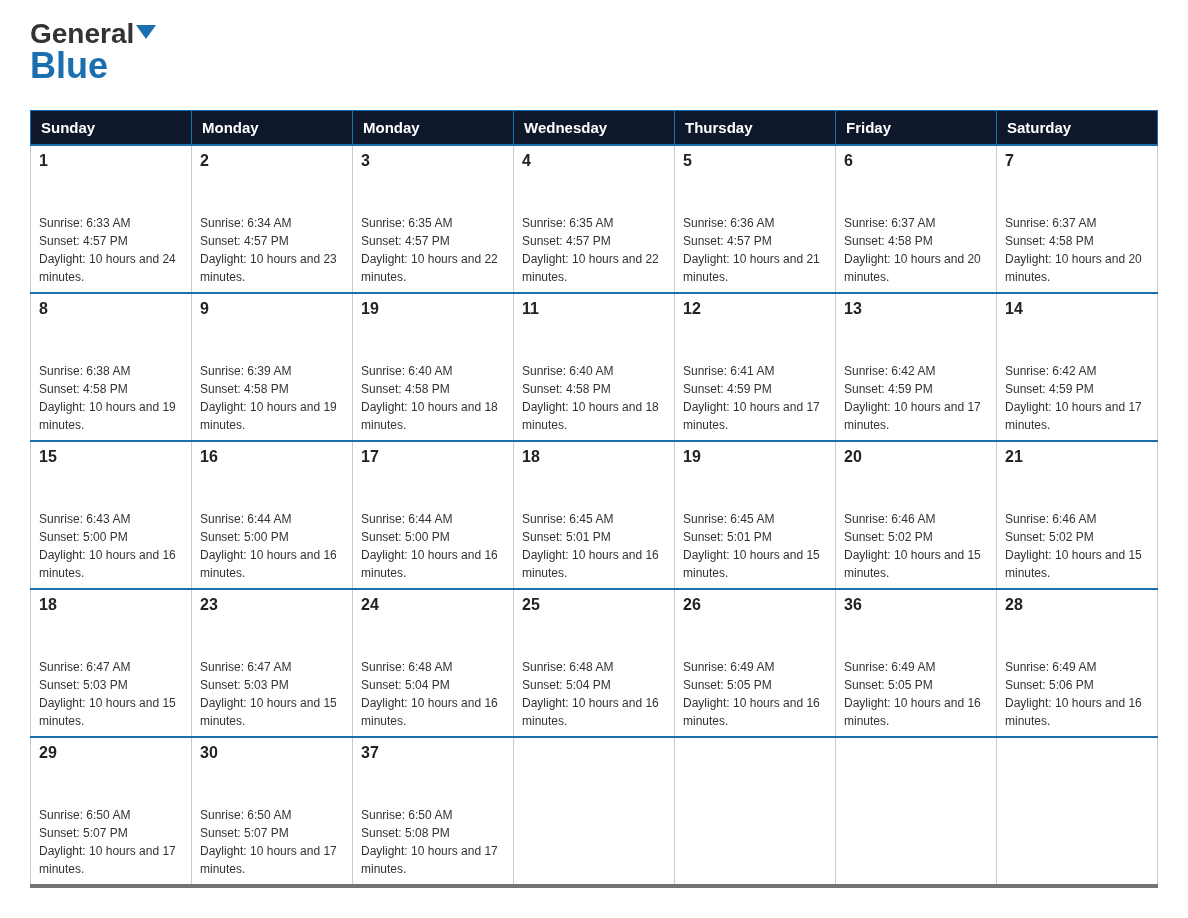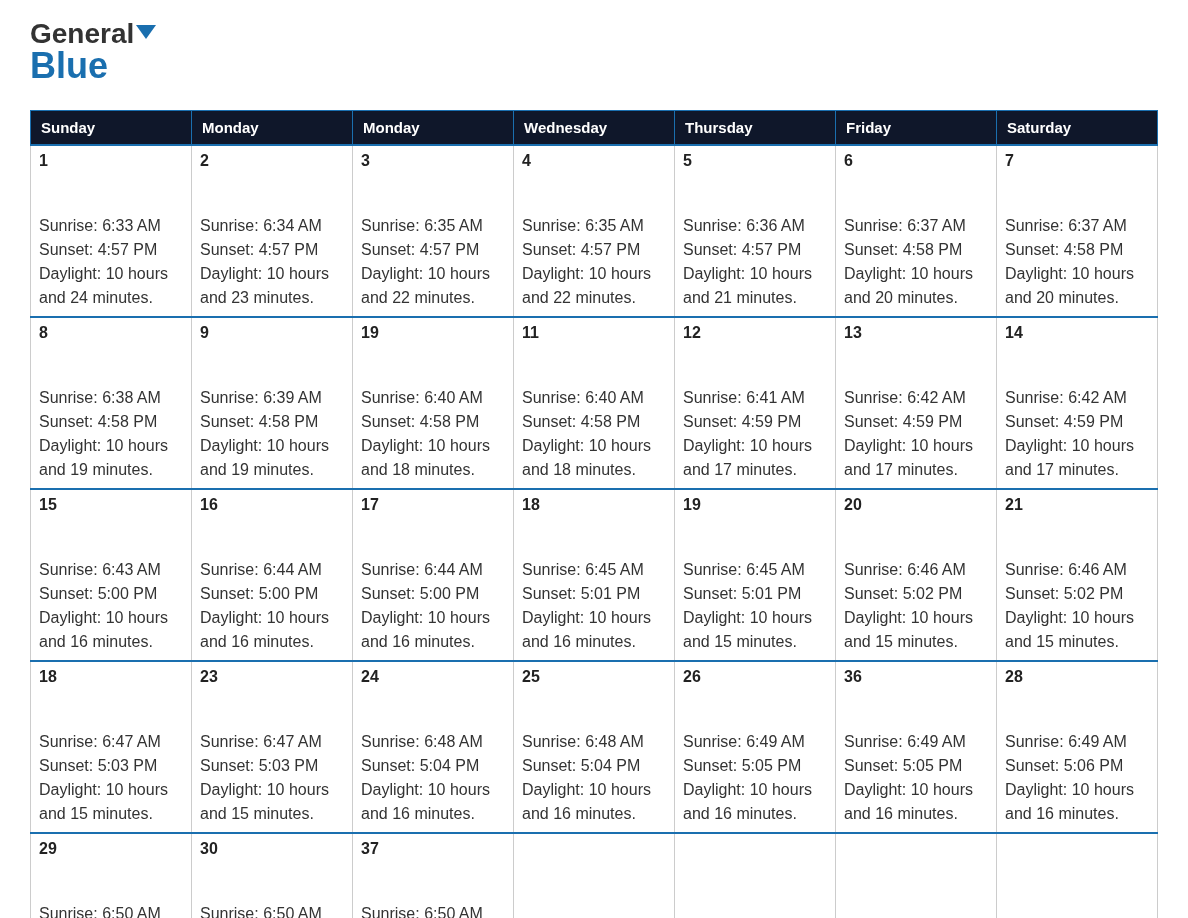--- a/index.html
+++ b/index.html
@@ -80,21 +80,21 @@
       min-height: 90px;
     }
     .day-number {
       font-size: 16px;
       font-weight: bold;
       color: #222;
       display: block;
       margin-bottom: 4px;
     }
     .day-info {
-      font-size: 16px;
+      font-size: 12px;
       color: #333;
       line-height: 1.5;
       margin-top: 44px;
     }
     .calendar tr {
       border-bottom: 2px solid #1a6faf;
     }
     .calendar tbody tr:last-child {
       border-bottom: 4px solid #737373;
     }

